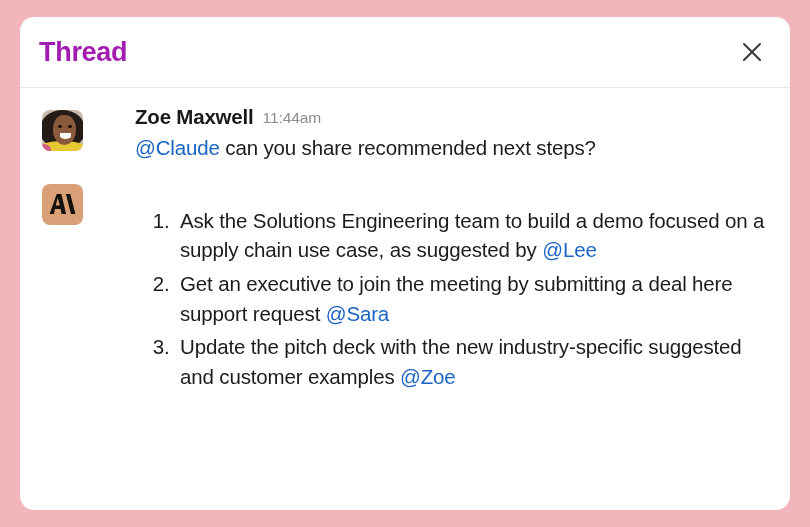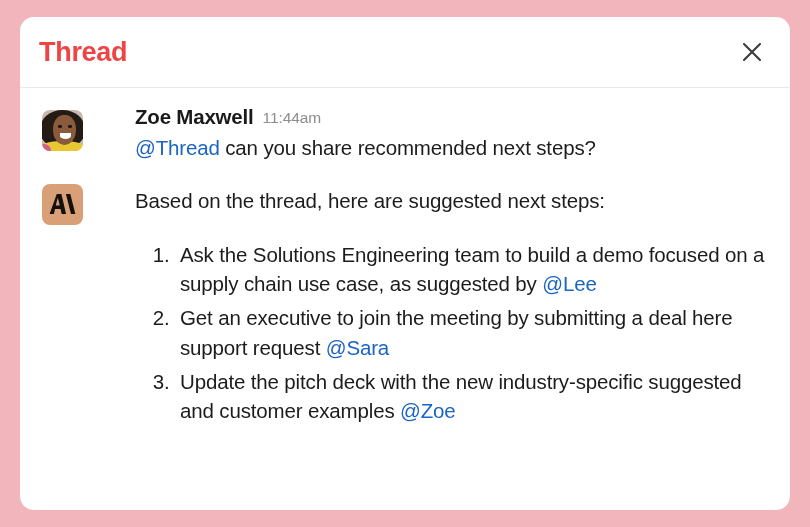--- a/index.html
+++ b/index.html
@@ -39,21 +39,21 @@
     top: 50%;
     transform: translateY(-50%);
     display: flex;
     align-items: baseline;
     gap: 18px;
     white-space: nowrap;
   }
   .thread-title {
     font-size: 27px;
     font-weight: bold;
-    color: #ef4444;
+    color: #a21caf;
     letter-spacing: -0.3px;
   }
   .channel-name {
     font-size: 22px;
     font-weight: normal;
     color: #868686;
     letter-spacing: -0.2px;
   }
   .close-button {
     position: absolute;
@@ -239,37 +239,36 @@
         <span class="ph-eye-l"></span>
         <span class="ph-eye-r"></span>
         <span class="ph-smile"></span>
       </div>
       <div class="msg-body">
         <div class="msg-meta">
           <span class="author">Zoe Maxwell</span>
           <span class="timestamp">11:44am</span>
         </div>
         <div class="msg-text">
-          <span class="mention">@Thread</span><span> can you share recommended next steps?</span>
+          <span class="mention">@Claude</span><span> can you share recommended next steps?</span>
         </div>
       </div>
     </div>
 
     <div class="message">
       <div class="avatar avatar-app">
         <span>
           <svg width="27" height="24" viewBox="0 0 54 48" fill="none">
             <path d="M15.5 4 L24.8 4 L34.2 44 L25.3 44 L23.1 34.2 L12.0 34.2 L9.9 44 L1.2 44 Z" fill="#14100c"></path>
             <path d="M13.6 27.0 L21.5 27.0 L17.6 11.5 Z" fill="#d9a077"></path>
             <path d="M33.8 4 L42.6 4 L52.8 44 L44.0 44 Z" fill="#14100c"></path>
           </svg>
         </span>
       </div>
       <div class="msg-body">
-        <div class="msg-text">Based on the thread, here are suggested next steps:</div>
         <ol class="steps">
           <li><span>Ask the Solutions Engineering team to build a demo focused on a supply chain use case, as suggested by </span><span class="mention">@Lee</span></li>
           <li><span>Get an executive to join the meeting by submitting a deal here support request </span><span class="mention">@Sara</span></li>
           <li><span>Update the pitch deck with the new industry-specific suggested and customer examples </span><span class="mention">@Zoe</span></li>
         </ol>
       </div>
     </div>
 
   </div>
 </div>

